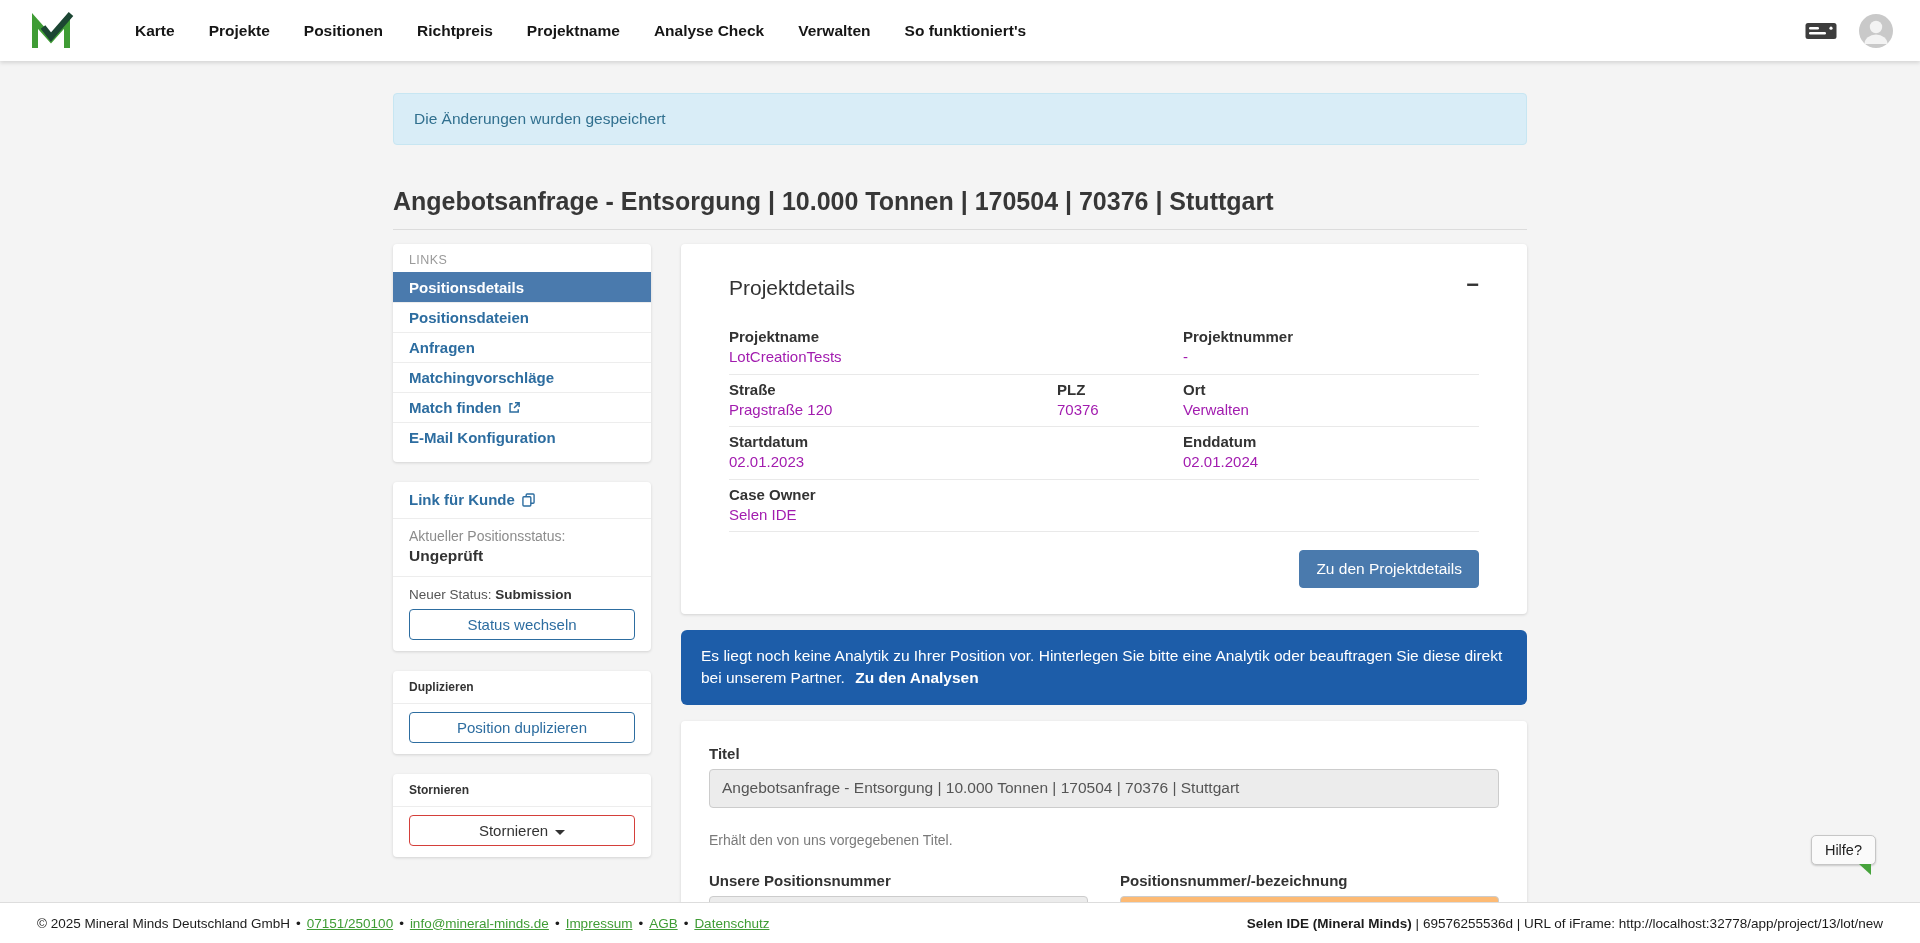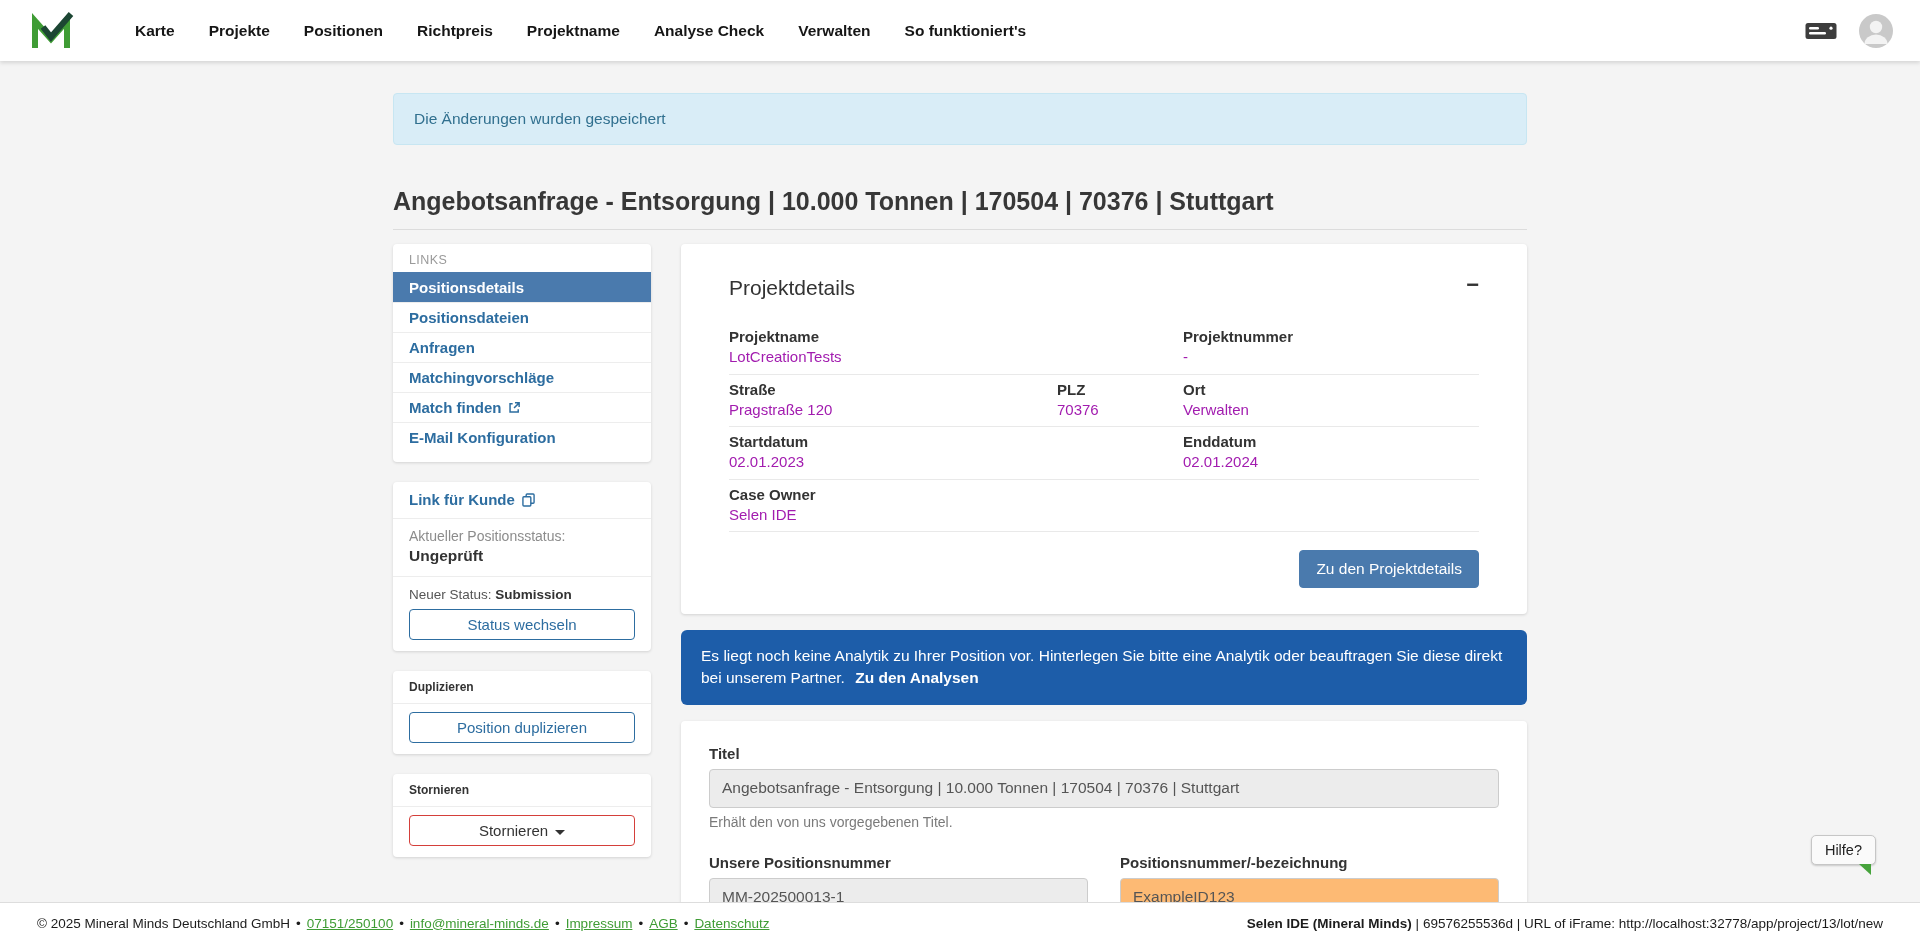--- a/index.html
+++ b/index.html
@@ -67,21 +67,21 @@
   .analytics-banner{margin-top:16px;background:#1d5da9;color:#fff;border-radius:6px;
     padding:15px 20px;font-size:15.5px;line-height:1.45}
   .banner-link{color:#fff;font-weight:700;margin-left:6px;cursor:pointer}
 
   
   .form-card{margin-top:16px;padding:24px 28px 48px}
   .form-label{display:block;font-size:15px;font-weight:600;color:#333;margin-bottom:7px}
   .input{width:100%;height:39px;border:1px solid #ccc;border-radius:4px;padding:0 12px;
     font-size:15.5px;color:#555;font-family:inherit;background:#fdba74}
   .input:disabled{background:#ececec;color:#555}
-  .help{font-size:14px;color:#7a7a7a;margin-top:6px}
+  .help{font-size:14px;color:#7a7a7a;margin-top:24px}
   .form-row{display:flex;gap:32px;margin-top:24px}
   .form-col{flex:1;min-width:0}
 
   
   .footer{position:fixed;left:0;right:0;bottom:0;height:41px;background:#fff;border-top:1px solid #ddd;
     display:flex;align-items:center;justify-content:space-between;padding:0 37px;z-index:30;font-size:13.5px;color:#1c1c1c}
   .footer-left{display:flex;align-items:center;gap:6px;white-space:nowrap}
   .flink{color:#3f9c35;text-decoration:underline;cursor:pointer}
   .footer-right{white-space:nowrap}
   .footer-right b{font-weight:700}

